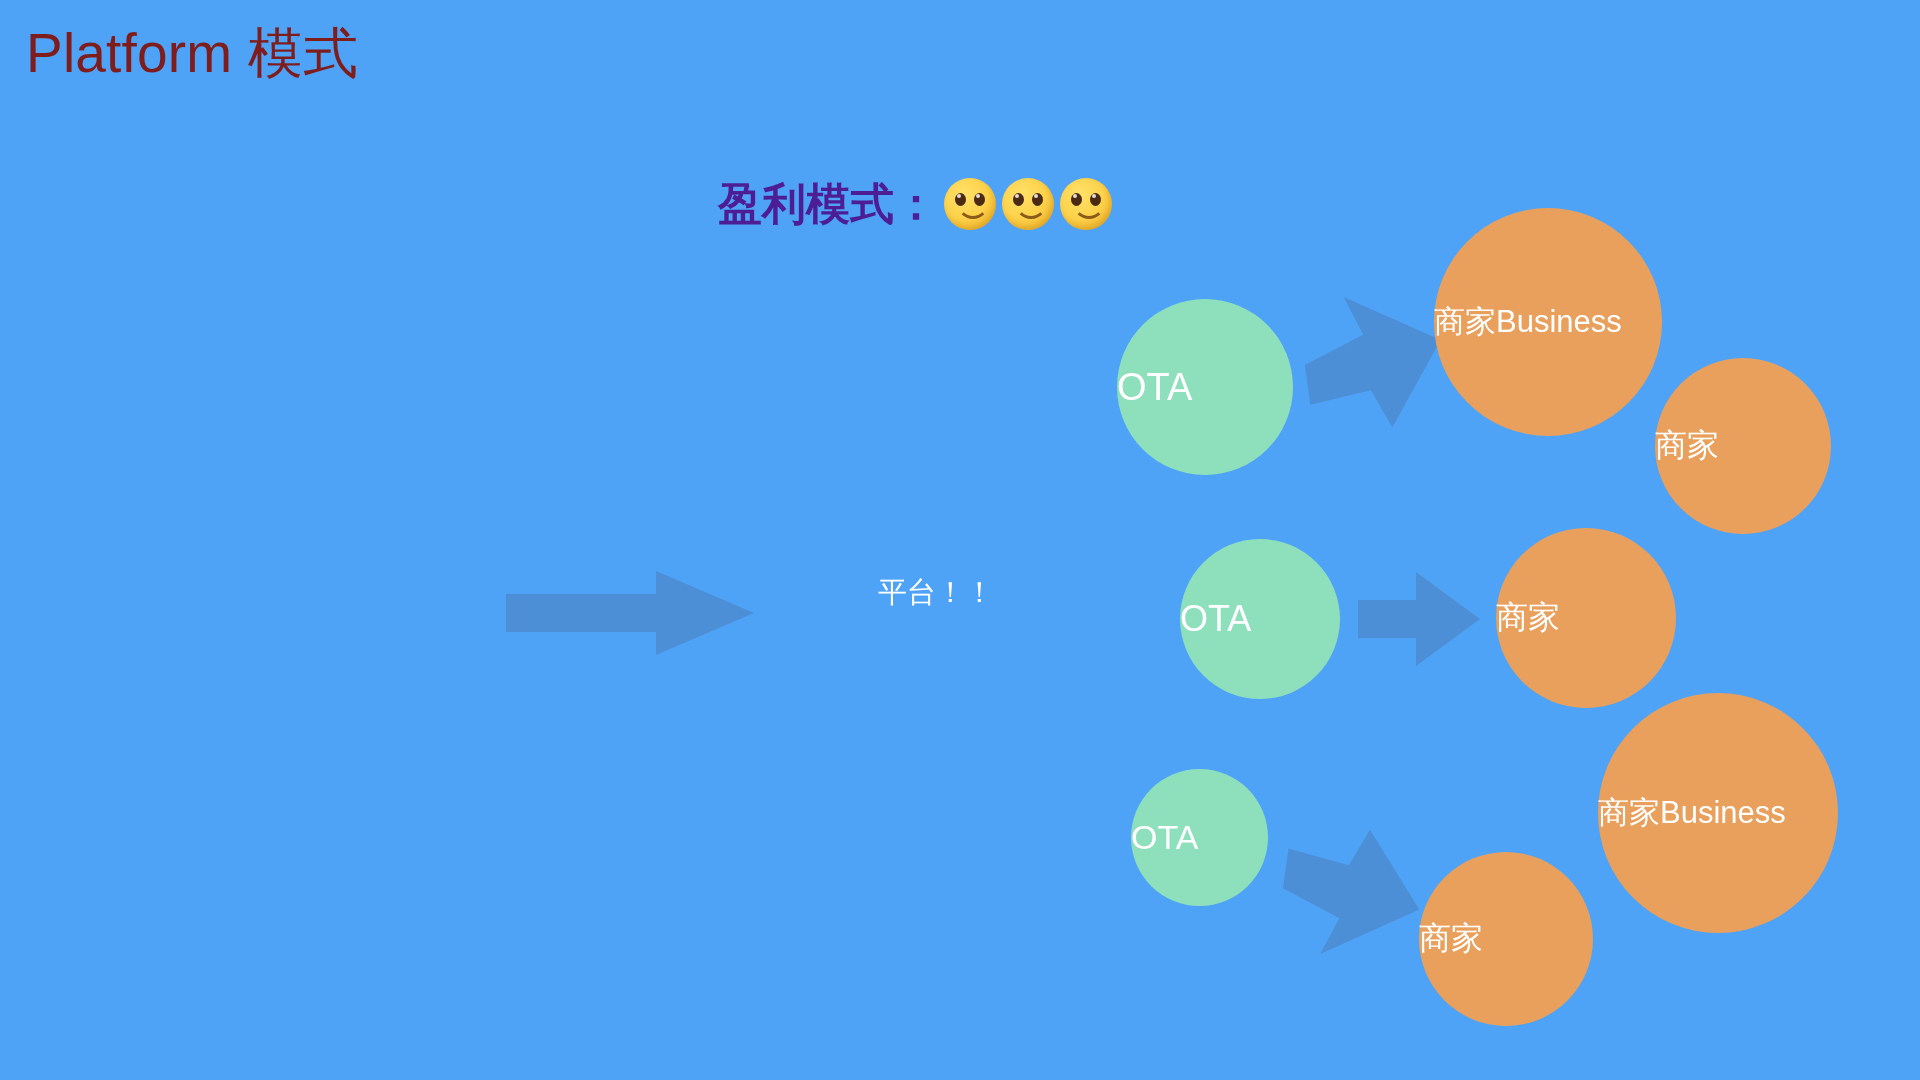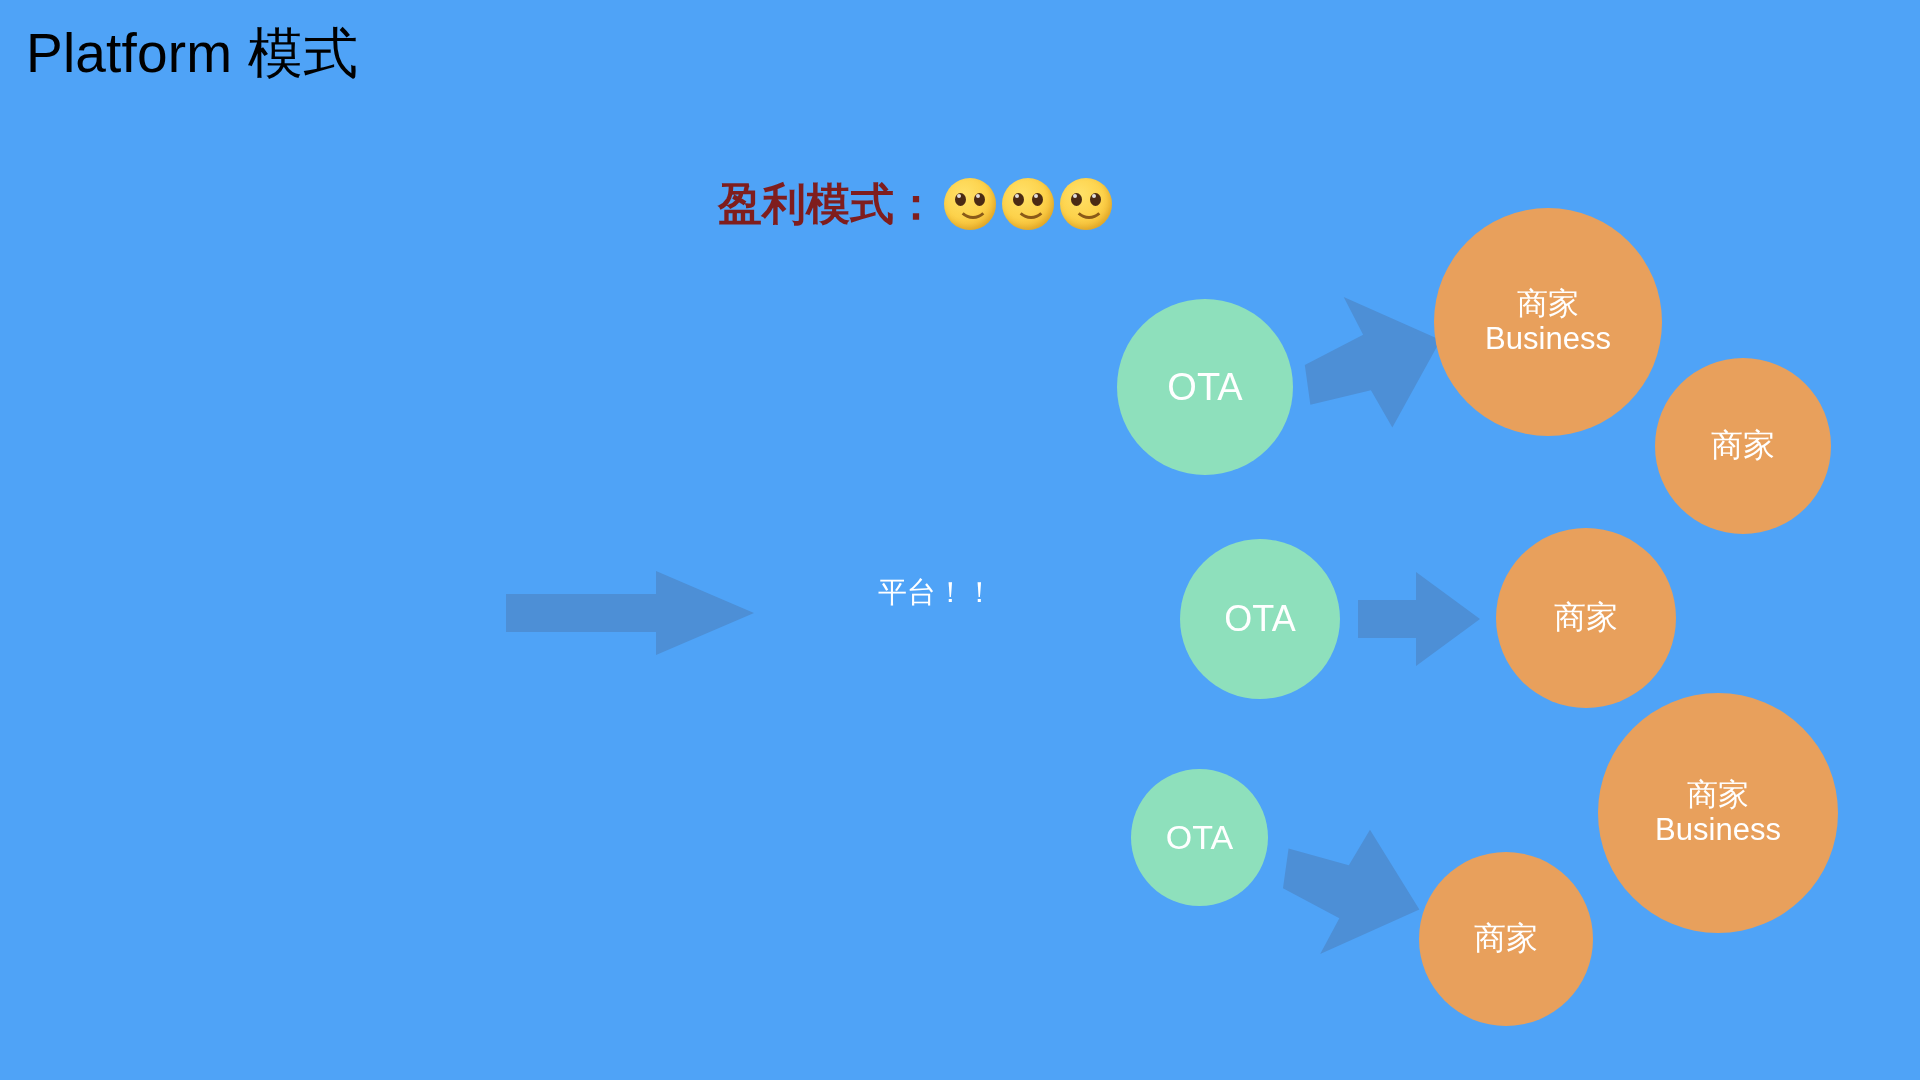--- a/index.html
+++ b/index.html
@@ -18,39 +18,39 @@
     -webkit-font-smoothing: antialiased;
   }
 
   
   #title {
     position: absolute;
     left: 26px;
     top: 22px;
     font-size: 55px;
     line-height: 1.15;
-    color: #000000;
+    color: #7f1d1d;
     font-weight: 400;
     letter-spacing: 0.2px;
     white-space: nowrap;
   }
 
   
   #profit-line {
     position: absolute;
     left: 718px;
     top: 178px;
     display: flex;
     align-items: center;
     gap: 6px;
     white-space: nowrap;
   }
   #profit-line .cap-text {
     font-size: 44px;
-    color: #7f1d1d;
+    color: #4c1d95;
     font-weight: 700;
     line-height: 1;
   }
   .emoji {
     width: 52px;
     height: 52px;
     display: inline-block;
     position: relative;
     flex: 0 0 auto;
     border-radius: 50%;
@@ -86,23 +86,23 @@
     border-left: 3px solid transparent;
     border-right: 3px solid transparent;
     border-radius: 0 0 26px 26px;
   }
 
   
   .node {
     position: absolute;
     border-radius: 50%;
     display: flex;
-    flex-direction: column;
+    flex-direction: row;
     align-items: center;
-    justify-content: center;
+    justify-content: flex-start;
     color: #ffffff;
     text-align: center;
     line-height: 1.12;
   }
   .node .cn { display: block; }
   .node .en { display: block; }
 
   
   .plain-label {
     position: absolute;

